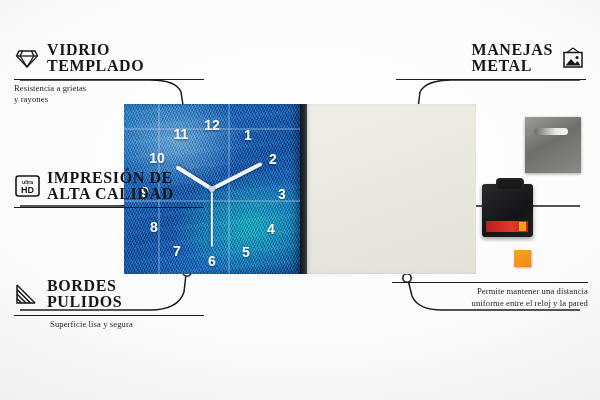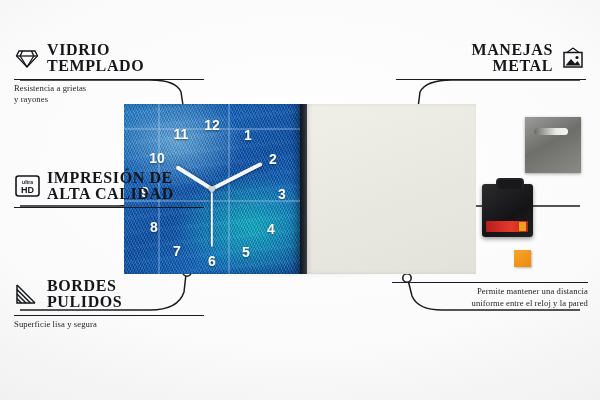--- a/index.html
+++ b/index.html
@@ -8,21 +8,21 @@
        background:radial-gradient(ellipse 120% 100% at 50% 40%,#ffffff 0%,#fbfbfb 45%,#efefef 78%,#e4e4e4 100%);}
   .stage{position:relative;width:600px;height:400px;}
 
   
   .feat{position:absolute;width:190px;}
   .feat .head{display:flex;align-items:center;gap:7px;}
   .feat.right .head{flex-direction:row-reverse;}
   .titlewrap{line-height:1.02;}
   .t1,.t2{display:block;font-size:16px;font-weight:bold;letter-spacing:.6px;color:#15161a;
           font-family:"Liberation Serif",serif;white-space:nowrap;}
-  .feat.right .titlewrap{text-align:right;}
+  .feat.right .titlewrap{}
   .rule{height:1.4px;background:#1b1c20;margin:4px 0 3px 0;}
   .desc{font-size:8.6px;color:#24252a;line-height:1.32;letter-spacing:.1px;}
   .feat.right .desc{text-align:right;}
   .ico{width:26px;height:24px;flex:0 0 26px;display:flex;align-items:center;justify-content:center;}
   .ico svg{display:block;}
 
   
   #f-vidrio   {left:14px; top:42px;}
   #f-impresion{left:14px; top:170px;}
   #f-bordes   {left:14px; top:278px;}
@@ -200,21 +200,21 @@
               <path d="M2 15.5 L6.5 20"></path>
           </g>
         </svg>
       </span>
       <span class="titlewrap">
         <span class="t1">BORDES</span>
         <span class="t2">PULIDOS</span>
       </span>
     </div>
     <div class="rule"></div>
-    <div class="desc" style="white-space:pre-line;">Superficie lisa y segura</div>
+    <div class="desc" style="white-space:pre-line;margin-left:36px;">Superficie lisa y segura</div>
   </div>
 
   <div class="feat right" id="f-manejas">
     <div class="head">
       <span class="ico">
         <svg width="26" height="22" viewBox="0 0 26 22">
           <path d="M13 1 L19 5.5" fill="none" stroke="#15161a" stroke-width="1.2"></path>
           <path d="M13 1 L7 5.5" fill="none" stroke="#15161a" stroke-width="1.2"></path>
           <rect x="4" y="5.5" width="18" height="14.5" fill="none" stroke="#15161a" stroke-width="1.5"></rect>
           <circle cx="17" cy="10.5" r="1.6" fill="#15161a"></circle>

